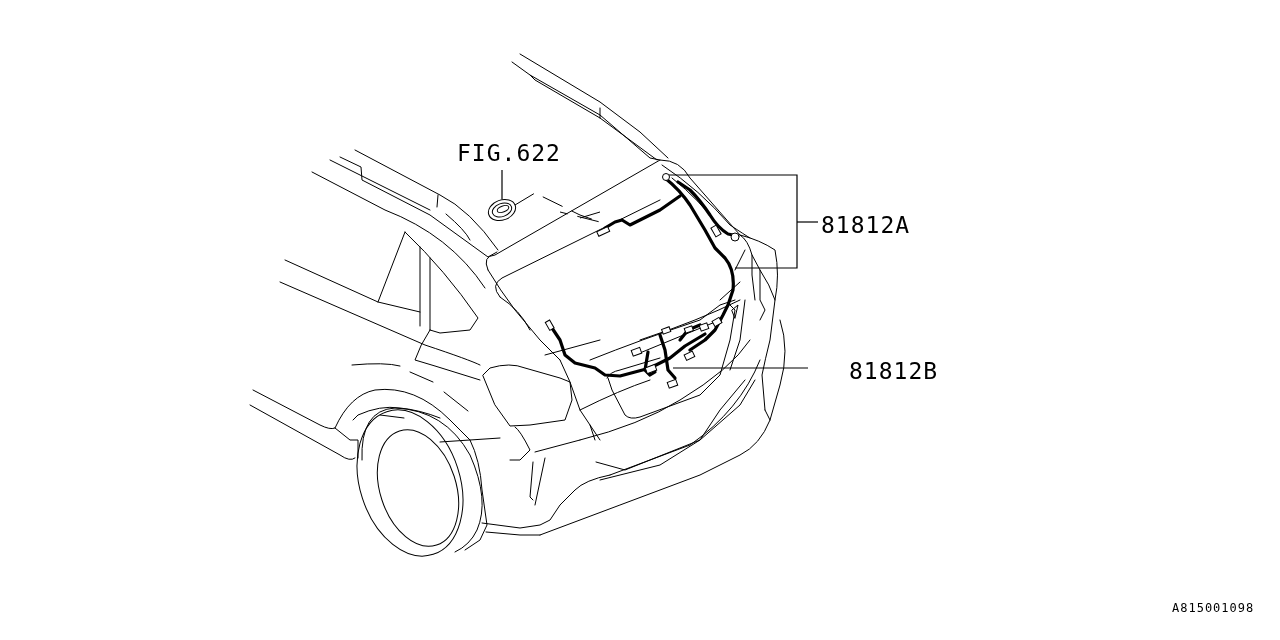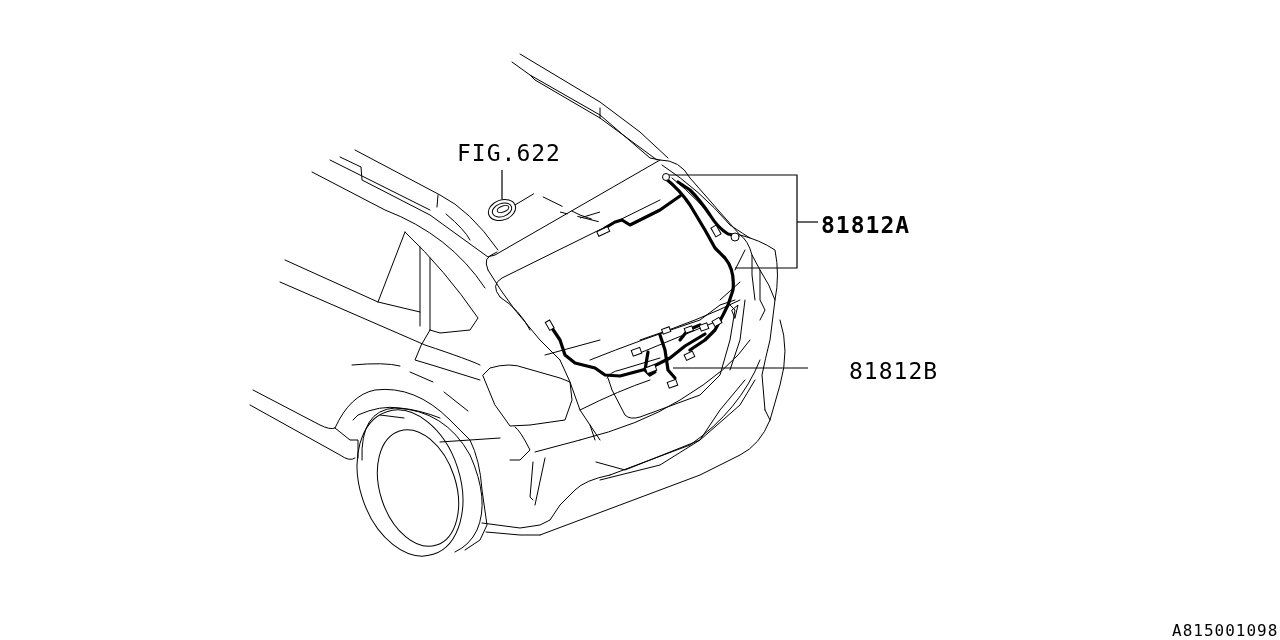--- a/index.html
+++ b/index.html
@@ -135,15 +135,15 @@
 
   <g>
     <path class="lead" d="M502,170 L502,199"></path>
     <path class="lead" d="M669,175 L797,175 L797,268 L735,268"></path>
     <path class="lead" d="M797,222 L818,222"></path>
     <path class="lead" d="M673,368 L808,368"></path>
   </g>
 </svg>
 
 <span class="lbl" style="left:457px; top:142px;">FIG.622</span>
-<span class="lbl" style="left:821px; top:214px;font-weight:bold;">81812A</span>
+<span class="lbl" style="left:821px; top:214px;">81812A</span>
 <span class="lbl" style="left:849px; top:360px;">81812B</span>
-<span class="lbl" style="left:1172px; top:623px; font-size:16px;">A815001098</span>
+<span class="lbl" style="left:1172px; top:602px; font-size:12px;">A815001098</span>
 
 </body></html>

